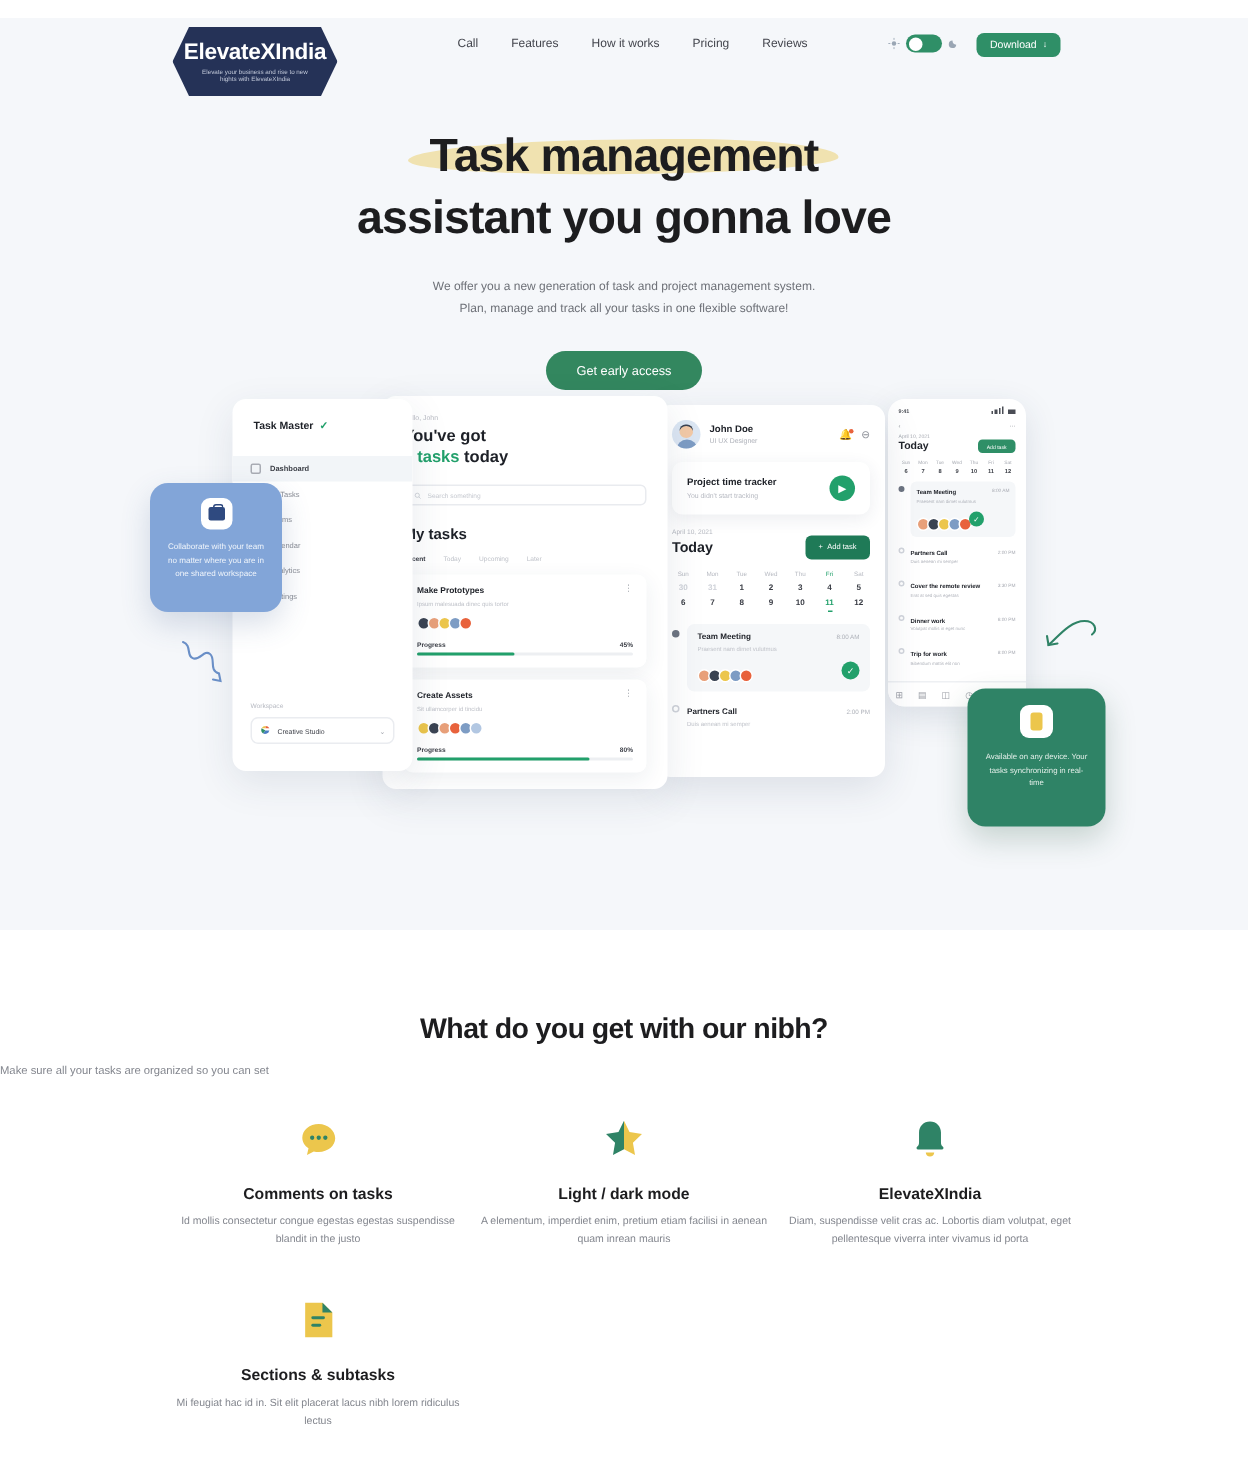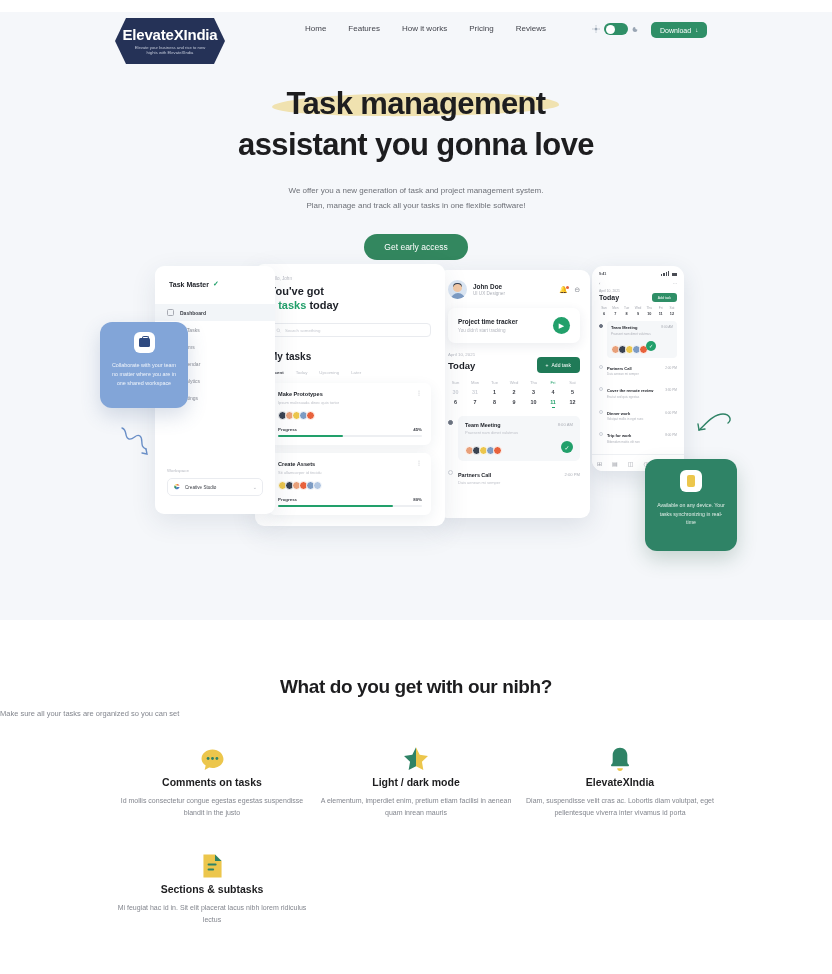--- a/index.html
+++ b/index.html
@@ -362,38 +362,38 @@
   .feat-sub {
     text-align: left; font-size: 7.5px; color: #83868e; line-height: 13px;
     margin-top: 9px;
   }
   .feat-grid {
     margin-top: 24px; display: grid; grid-template-columns: repeat(3, 1fr);
     row-gap: 33px; padding: 0 110px;
   }
   .feat-cell { text-align: center; }
   .feat-icon { height: 30px; display: flex; align-items: center; justify-content: center; }
-  .feat-name { font-size: 10.5px; font-weight: bold; color: #1d1d1f; margin-top: 2px; }
+  .feat-name { font-size: 10.5px; font-weight: bold; color: #1d1d1f; margin-top: 16px; }
   .feat-desc { font-size: 7px; color: #83868e; line-height: 11.5px; margin-top: 7px; padding: 0 6px; }
 </style>
 </head>
 <body>
 
 <div class="page">
 
   <div class="hero-section">
 
     <div class="header">
       <div class="logo">
         <div class="logo-name">ElevateXIndia</div>
         <div class="logo-tag">Elevate your business and rise to new hights with ElevateXIndia</div>
       </div>
 
       <nav class="nav">
-        <a href="#">Home</a>
+        <a href="#">Call</a>
         <a href="#">Features</a>
         <a href="#">How it works</a>
         <a href="#">Pricing</a>
         <a href="#">Reviews</a>
       </nav>
 
       <div class="theme-toggle-wrap">
         <svg class="sun-icon" viewBox="0 0 16 16">
           <circle cx="8" cy="8" r="3" fill="#9aa6b4"></circle>
           <g stroke="#9aa6b4" stroke-width="1.2" stroke-linecap="round">

